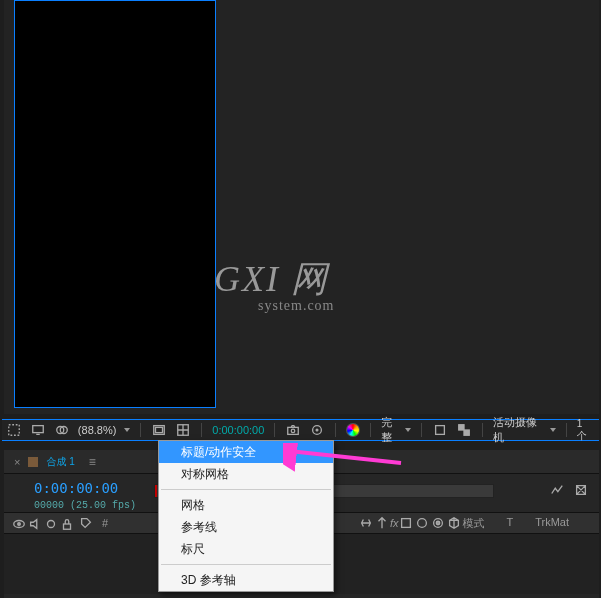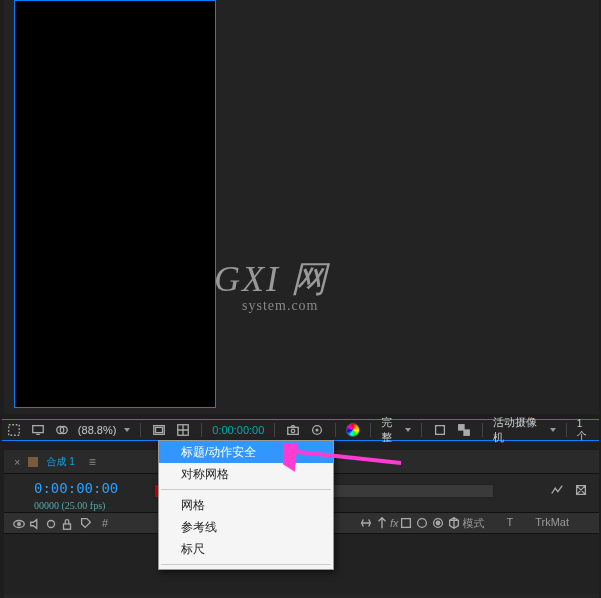--- a/index.html
+++ b/index.html
@@ -2,42 +2,42 @@
 <html><head>
   <meta charset="utf-8">
   <style>
     * { margin:0; padding:0; box-sizing:border-box; }
     body { background:#1e1e1e; font-family:"Microsoft YaHei",Arial,sans-serif; font-size:12px; color:#ccc; width:601px; height:598px; overflow:hidden; position:relative; }
     
     .viewer { position:absolute; left:4px; top:0; width:595px; height:414px; background:#232323; }
     .viewer-inner { position:absolute; left:10px; top:0; width:202px; height:408px; background:#000; border:1px solid #0a7fff; }
     .watermark { position:absolute; left:210px; top:255px; color:#999; font-family:Georgia,serif; }
     .watermark .big { font-size:36px; font-style:italic; letter-spacing:2px; }
-    .watermark .small { font-size:14px; letter-spacing:1px; margin-top:-6px; margin-left:28px; color:#888; }
+    .watermark .small { font-size:14px; letter-spacing:1px; margin-top:-6px; margin-left:44px; color:#888; }
     
     .vbar { position:absolute; left:2px; top:419px; width:597px; height:22px; display:flex; align-items:center; border-top:1px solid #0a7fff; border-bottom:1px solid #0a7fff; background:#232323; padding:0 4px; gap:8px; }
     .ico { width:16px; height:16px; display:flex; align-items:center; justify-content:center; color:#aaa; }
     .ico svg { width:14px; height:14px; stroke:#aaa; fill:none; stroke-width:1.5; }
     .spacer { flex:1; }
     .pct { color:#ccc; font-size:11px; }
     .sep { width:1px; height:14px; background:#444; margin:0 2px; }
     .drop { color:#ccc; font-size:11px; display:flex; align-items:center; gap:2px; }
     .tri { width:0; height:0; border-left:3px solid transparent; border-right:3px solid transparent; border-top:4px solid #999; }
     .vbar .cyan { color:#0aa; font-size:11px; }
     .color-wheel { width:14px; height:14px; border-radius:50%; background:conic-gradient(red,orange,yellow,lime,cyan,blue,magenta,red); border:1px solid #555; }
     
     .tpanel { position:absolute; left:4px; top:450px; width:595px; height:148px; background:#262626; }
     .tabrow { height:24px; display:flex; align-items:center; border-bottom:1px solid #111; padding-left:10px; gap:8px; background:#2a2a2a; }
     .closex { color:#888; font-size:11px; }
     .comp-swatch { width:10px; height:10px; background:#7a5a3a; }
     .tabname { color:#0ea5e9; font-size:10px; }
     .hamb { color:#888; font-size:12px; margin-left:6px; }
     .timerow { height:28px; display:flex; align-items:center; padding-left:30px; gap:12px; background:#262626; }
     .timecode { color:#2a9fff; font-size:14px; font-family:Consolas,monospace; }
-    .timesub { color:#5aa; font-size:10px; font-family:Liberation Serif, serif; margin-top:-2px; margin-left:30px; }
+    .timesub { color:#5aa; font-size:10px; font-family:Liberation Mono, monospace; margin-top:-2px; margin-left:30px; }
     .timeline-track { position:absolute; left:150px; top:34px; width:340px; height:14px; background:#3a3a3a; border:1px solid #222; }
     .timeline-track::before { content:""; position:absolute; left:0; top:0; width:2px; height:100%; background:#c00; }
     .track-btns { position:absolute; right:10px; top:32px; display:flex; gap:8px; }
     .track-btns .ico svg { stroke:#aaa; }
     .colhead { position:absolute; left:0; top:62px; width:100%; height:22px; background:#303030; border-top:1px solid #111; border-bottom:1px solid #111; display:flex; align-items:center; color:#999; font-size:11px; }
     .colhead .tog { margin-left:8px; display:flex; gap:4px; }
     .colhead .tog span { width:12px; height:12px; display:inline-block; }
     .colhead .labseg { margin-left:20px; }
     .colhead .right { margin-left:auto; display:flex; gap:22px; margin-right:30px; }
     .empty { position:absolute; left:0; top:84px; width:100%; height:60px; background:#222; }
@@ -230,20 +230,21 @@
 </div>
 
 <div class="ctx">
   <div class="mi hi">标题/动作安全</div>
   <div class="mi">对称网格</div>
   <div class="msep"></div>
   <div class="mi">网格</div>
   <div class="mi">参考线</div>
   <div class="mi">标尺</div>
   <div class="msep"></div>
+  <div class="mi">3D 参考轴</div>
 </div>
 
 <div class="arrow">
   <svg viewBox="0 0 120 30">
     <defs>
         <marker id="ah" markerWidth="10" markerHeight="10" refX="2" refY="5" orient="auto">
           <path d="M0 0L10 5L0 10z" fill="#ff3bd4"></path>
         </marker>
       </defs>
     <line x1="118" y1="20" x2="6" y2="8" stroke="#ff3bd4" stroke-width="4" marker-end="url(#ah)"></line>

